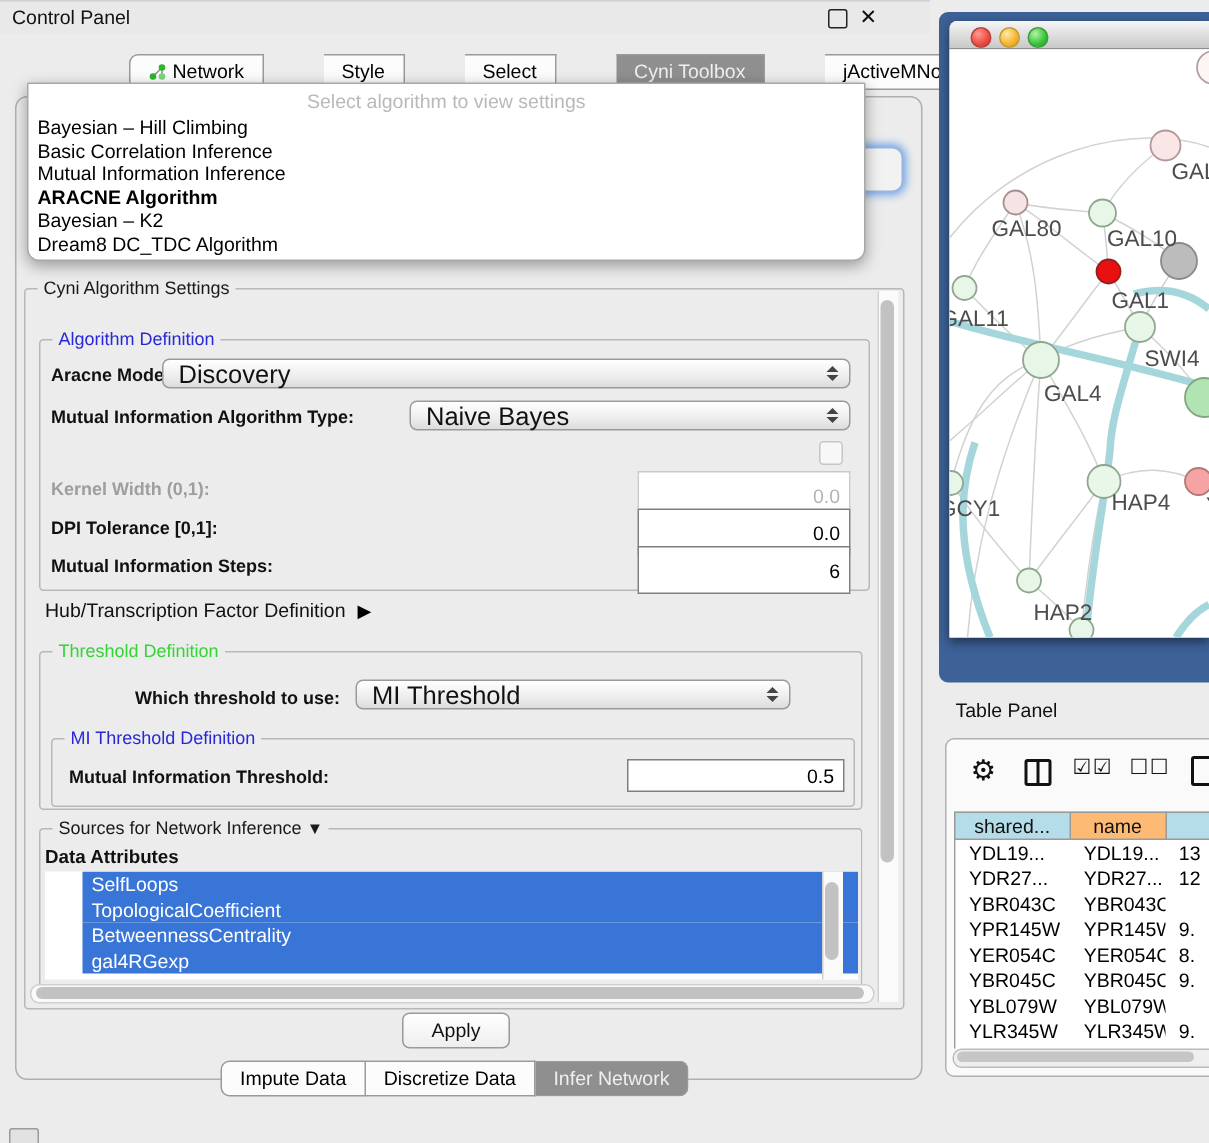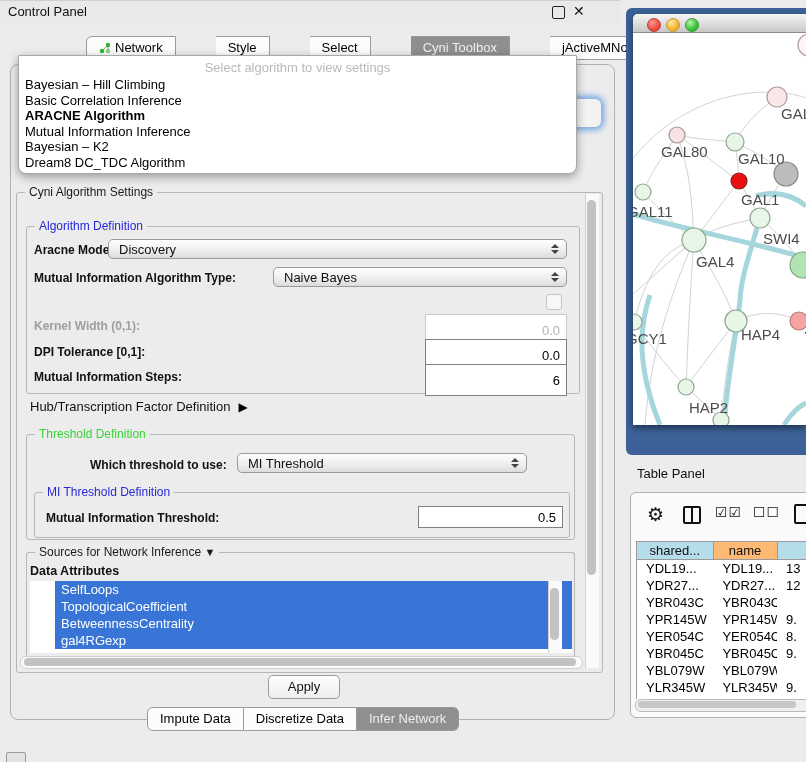--- a/index.html
+++ b/index.html
@@ -28,21 +28,21 @@
   .group{position:absolute;border:1px solid #b7b7b7;border-radius:3px;}
   .group-title{position:absolute;top:-8px;left:8px;background:#ececec;padding:0 4px;font-size:12px;white-space:nowrap;}
   .t-black{color:#1a1a1a;}
   .t-blue{color:#2828d8;}
   .t-green{color:#35d435;}
 
   .lbl{position:absolute;font-size:12px;font-weight:bold;color:#111;white-space:nowrap;}
   .lbl.disabled{color:#9e9e9e;}
 
   .combo{position:absolute;height:20px;background:linear-gradient(#ffffff,#ededed 60%,#dcdcdc);
-    border:1px solid #9a9a9a;border-radius:5px;font-size:13px;color:#111;line-height:19px;padding-left:10px;box-sizing:border-box;}
+    border:1px solid #9a9a9a;border-radius:5px;font-size:17px;color:#111;line-height:19px;padding-left:10px;box-sizing:border-box;}
   .combo .arrows{position:absolute;right:7px;top:3px;width:9px;height:14px;}
   .combo .arrows i{position:absolute;left:1px;width:0;height:0;border-left:4px solid transparent;border-right:4px solid transparent;}
   .combo .arrows i.up{top:1px;border-bottom:4px solid #444;}
   .combo .arrows i.dn{bottom:3px;border-top:4px solid #444;}
 
   .field{position:absolute;height:32px;background:#fff;border:1px solid #7f7f7f;font-size:13px;color:#000;
     text-align:right;padding:0 6px;box-sizing:border-box;font-family:"Liberation Sans","DejaVu Sans",sans-serif;}
   .field.disabled{border:1px solid #c9c9c9;color:#b3b3b3;}
   .checkbox{position:absolute;width:14px;height:14px;border:1px solid #c6c6c6;border-radius:3px;background:#f7f7f7;}
 
@@ -224,22 +224,22 @@
       <div class="tab"><span>Discretize Data</span></div>
       <div class="tab selected"><span>Infer Network</span></div>
     </div>
 
   <div class="combo-remnant"></div>
   <div class="algo-popup">
     <div class="algo-placeholder">Select algorithm to view settings</div>
     <div id="algo-list">
         <div class="algo-item">Bayesian – Hill Climbing</div>
         <div class="algo-item">Basic Correlation Inference</div>
+        <div class="algo-item">Mutual Information Inference</div>
         <div class="algo-item bold">ARACNE Algorithm</div>
-        <div class="algo-item">Mutual Information Inference</div>
         <div class="algo-item">Bayesian – K2</div>
         <div class="algo-item">Dream8 DC_TDC Algorithm</div>
       </div>
   </div>
 
   <div class="corner-icon"></div>
 
   <div class="net-frame">
     <div class="net-window">
       <div class="mac-titlebar">

